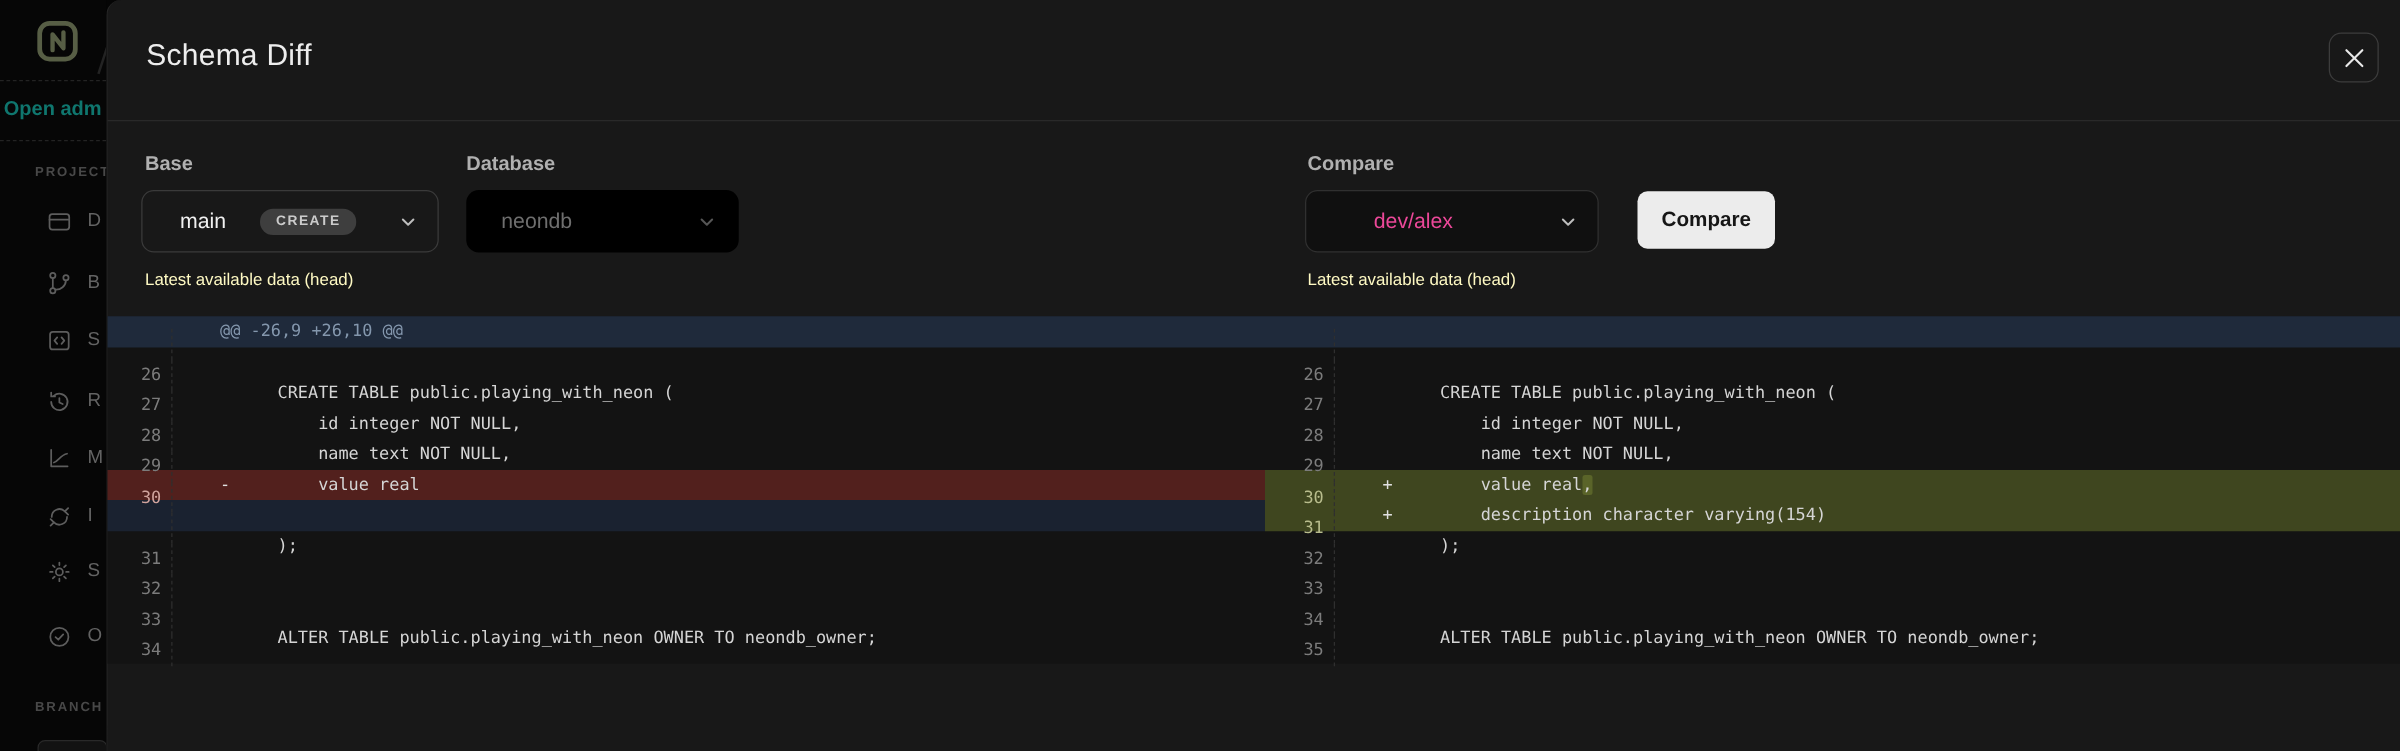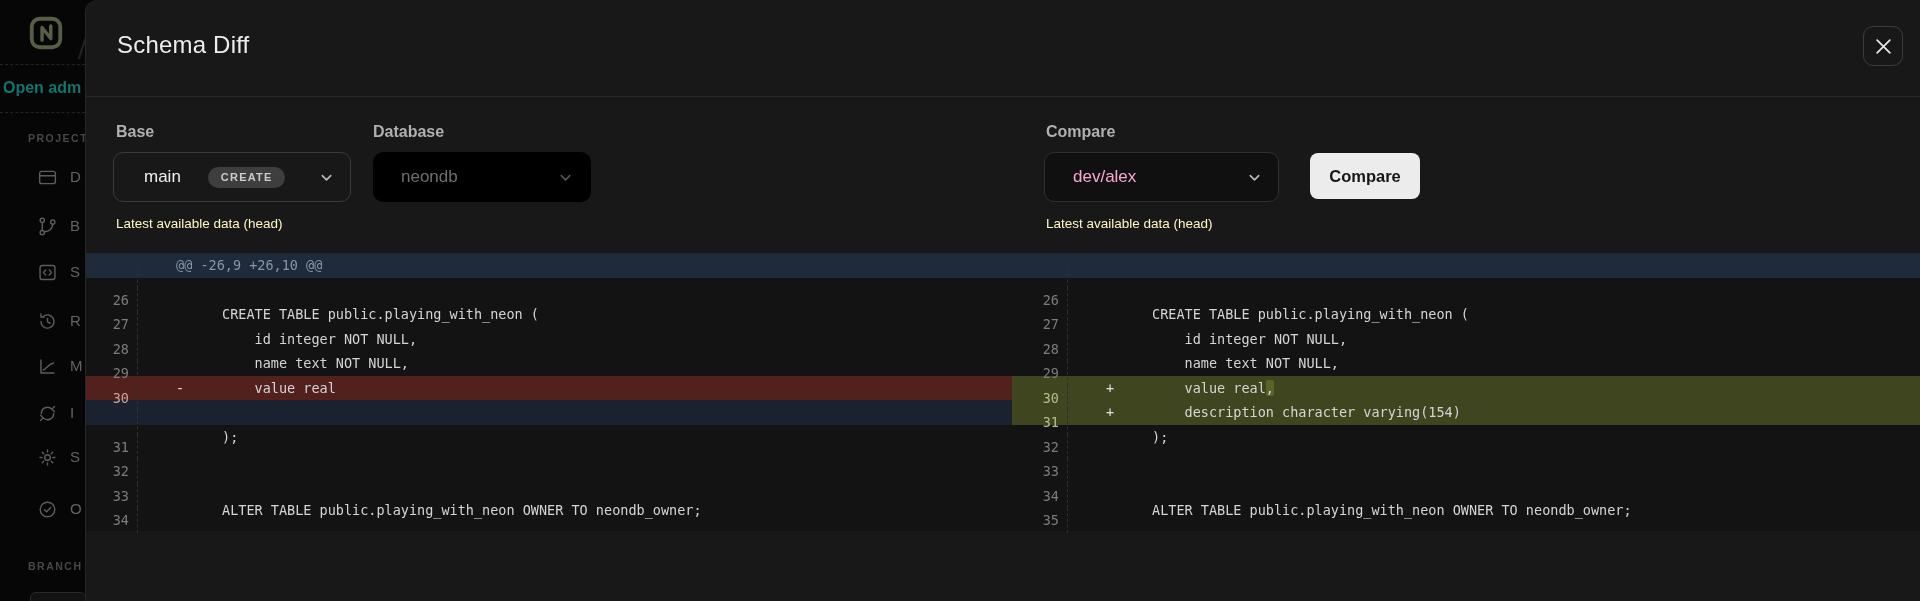--- a/index.html
+++ b/index.html
@@ -33,21 +33,21 @@
   .caption{position:absolute;top:216px;font-size:13.5px;color:#fef9c3;}
   .select{position:absolute;top:152px;height:50px;border-radius:10px;display:flex;align-items:center;box-sizing:border-box;cursor:pointer;}
   .sel-base{left:27px;width:238px;border:1px solid #3a3a3a;background:transparent;padding:0 16px 0 30px;}
   .sel-base .val{font-size:17px;font-weight:500;color:#f0f0f0;}
   .pill{margin-left:27px;font-size:11px;font-weight:600;letter-spacing:1.2px;color:#cbcbcb;background:#3e3e3e;
         border-radius:999px;padding:5px 13px;line-height:1;}
   .chev{margin-left:auto;flex:none;}
   .sel-db{left:287px;width:218px;background:#000000;padding:0 18px 0 28px;cursor:default;}
   .sel-db .val{font-size:17px;color:#6e6e6e;}
   .sel-cmp{left:958px;width:235px;background:#101010;border:1px solid #303030;padding:0 16px 0 28px;}
-  .sel-cmp .val{font-size:17px;font-weight:500;color:#f9a8d4;}
+  .sel-cmp .val{font-size:17px;font-weight:500;color:#ec4899;margin-left:26px;}
   .cmp-btn{position:absolute;left:1224px;top:153px;width:110px;height:46px;border:none;border-radius:8px;
            background:#ececec;color:#161616;font-family:"Liberation Sans",sans-serif;font-size:16.5px;font-weight:600;cursor:pointer;}
 
   
   .diff{position:absolute;left:0;top:253px;right:0;height:278px;font-family:"DejaVu Sans Mono",monospace;font-size:13.5px;}
   .pane{position:absolute;top:0;bottom:0;background:#131313;}
   .pane-left{left:0;width:926px;}
   .pane-right{left:926px;right:0;}
   .drow{display:flex;height:24.5px;align-items:center;gap:32px;}
   .drow .num{flex:none;width:52px;box-sizing:border-box;text-align:right;padding-right:8px;color:#7c7c7c;

